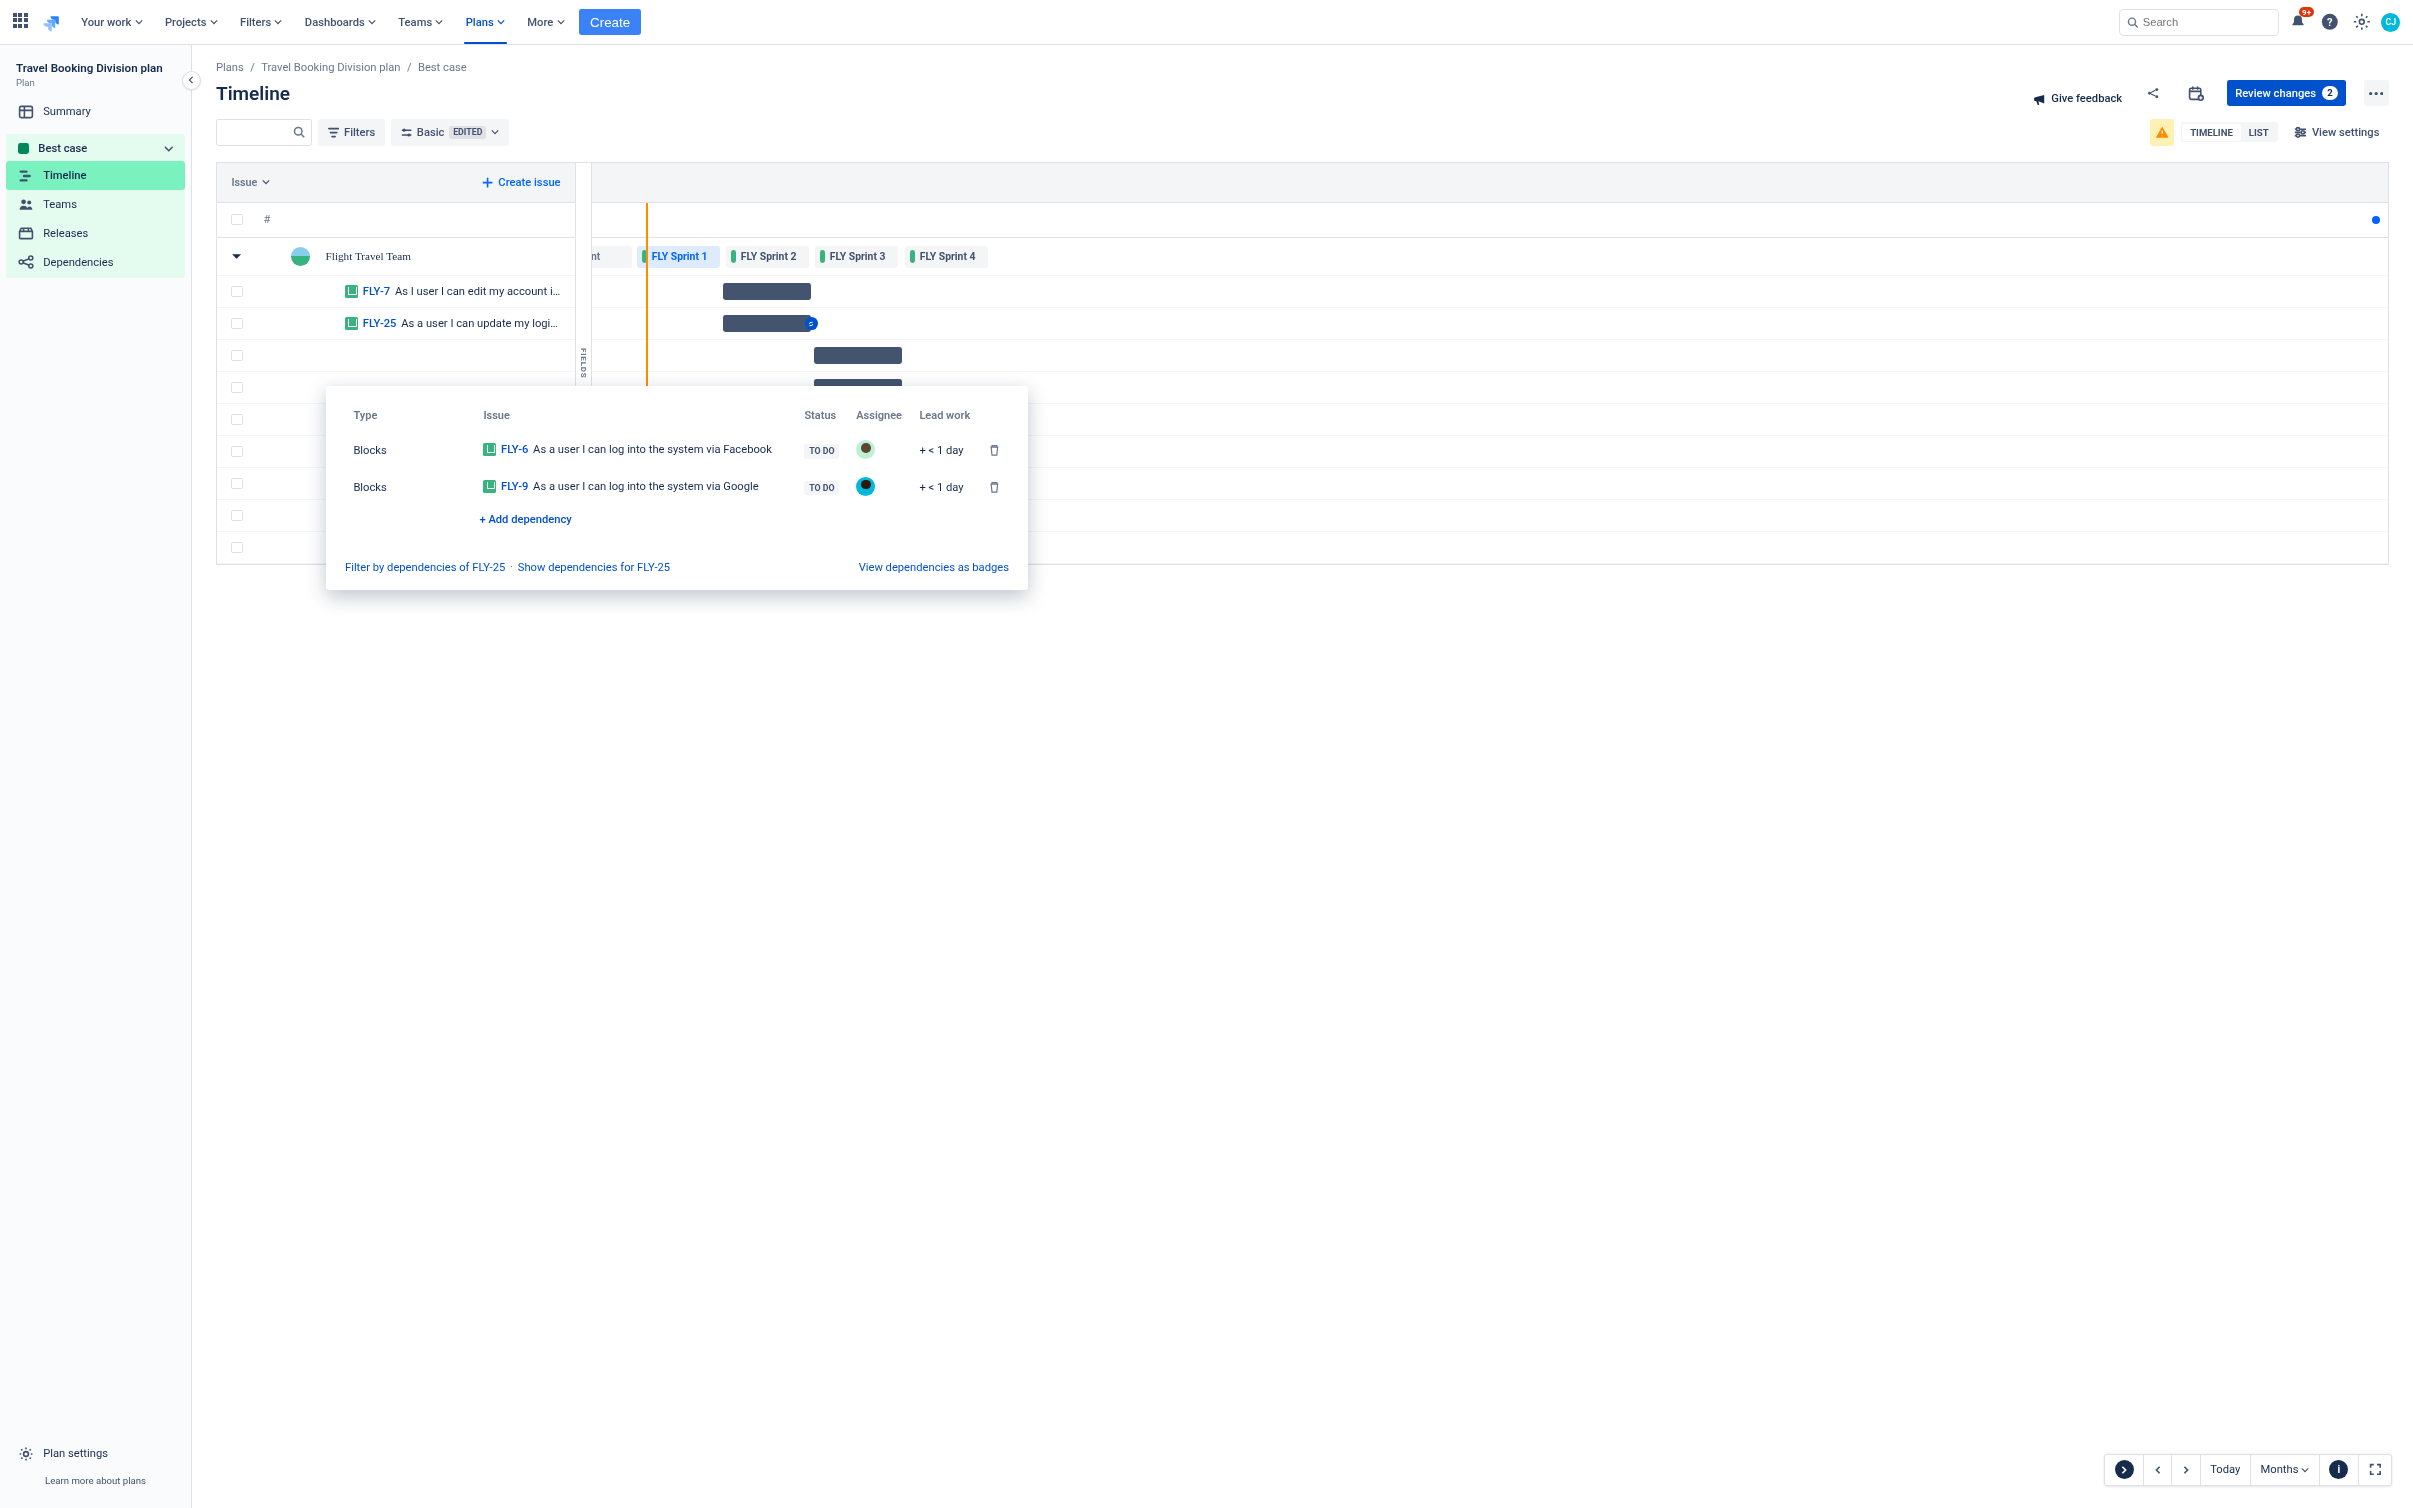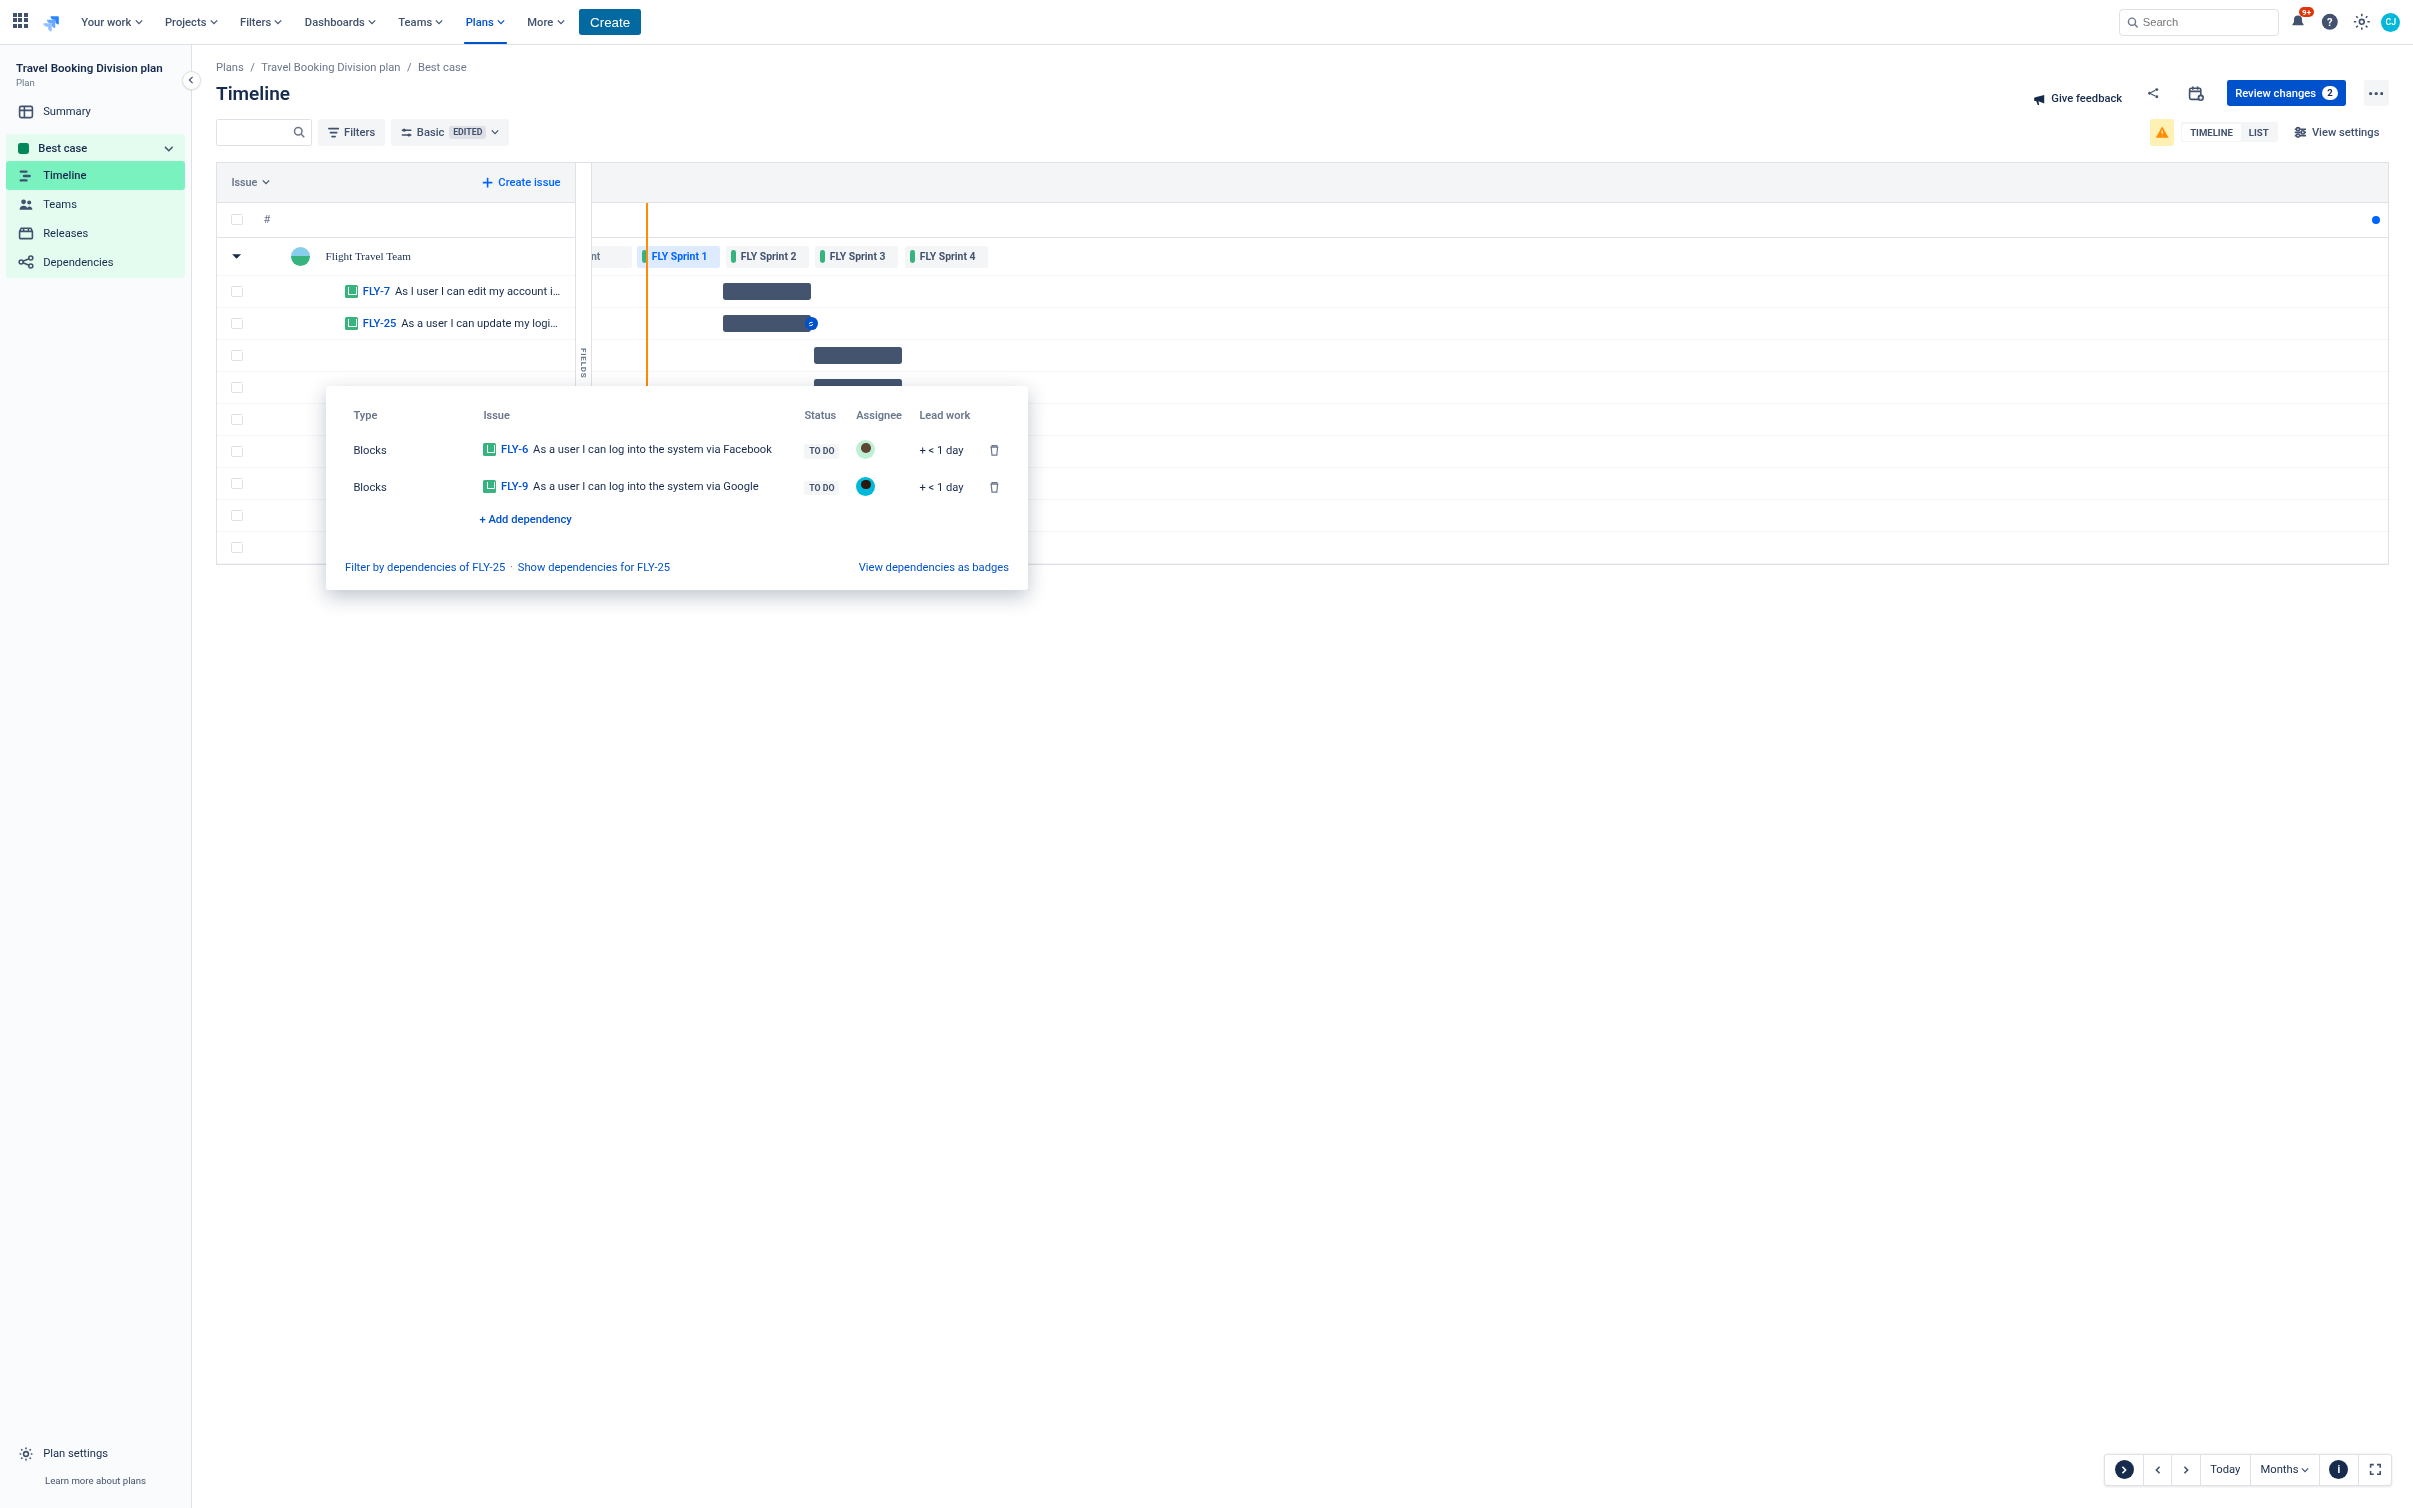--- a/index.html
+++ b/index.html
@@ -7,21 +7,21 @@
 
 
 .topnav { height: 45px; border-bottom: 0.8px solid #DFE1E6; display: flex; align-items: center; padding: 0 12.8px; gap: 6.4px; }
 .topnav .apps-icon { width: 19px; height: 19px; display: grid; grid-template-columns: repeat(3,4px); grid-template-rows: repeat(3,4px); gap: 1.6px; cursor: pointer; margin-right: 3.2px;}
 .topnav .apps-icon span { background: #42526E; width: 4px; height: 4px; }
 .topnav .logo { width: 19px; height: 19px; margin-right: 6.4px; }
 .navitem { display: flex; align-items: center; gap: 3.2px; padding: 3.2px 8px; color: #42526E; font-weight: 500; cursor: pointer; border-radius: 2.4px; height: 25.5px;}
 .navitem.active { color: #0052CC; position: relative; }
 .navitem.active::after { content: ''; position: absolute; bottom: -9.6px; left: 6.4px; right: 6.4px; height: 2.4px; background: #0052CC; border-radius: 0.8px; }
 .chev { width: 8px; height: 8px; }
-.btn-primary { background: #0369a1; color: #fff; font-weight: 500; padding: 0 11.2px; border-radius: 2.4px; border: none; cursor: pointer; height: 25.5px;}
+.btn-primary { background: #3b82f6; color: #fff; font-weight: 500; padding: 0 11.2px; border-radius: 2.4px; border: none; cursor: pointer; height: 25.5px;}
 .spacer { flex: 1; }
 .search { display: flex; align-items: center; border: 1.6px solid #DFE1E6; border-radius: 4px; padding: 0 6.4px; height: 27px; width: 160px; margin-left: 7px;}
 .search input { border: none; outline: none; font-size: 11.2px; margin-left: 4.8px; width: 100%; color: #6B778C;}
 .icon-btn { width: 25.5px; height: 25.5px; display: flex; align-items: center; justify-content: center; cursor: pointer; border-radius: 50%; color: #42526E; position: relative;}
 .avatar { width: 19px; height: 19px; border-radius: 50%; background: #00B8D9; color: #fff; font-size: 8.8px; font-weight: 600; display: flex; align-items: center; justify-content: center;}
 .badge-count { position: absolute; top: -2.4px; right: -3.2px; background: #DE350B; color: #fff; font-size: 8px; font-weight: 700; border-radius: 6.4px; padding: 0.8px 3.2px;}
 
 
 .layout { display: flex; height: calc(100vh - 45px); }
 .sidebar { width: 192px; border-right: 0.8px solid #DFE1E6; padding: 16px 6.4px; position: relative; background: #FAFBFC;}

